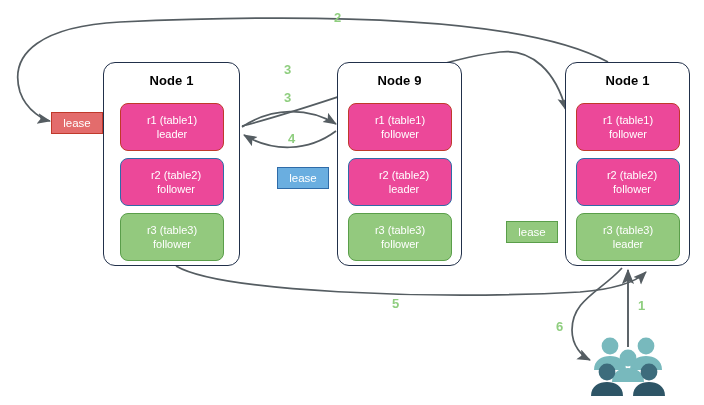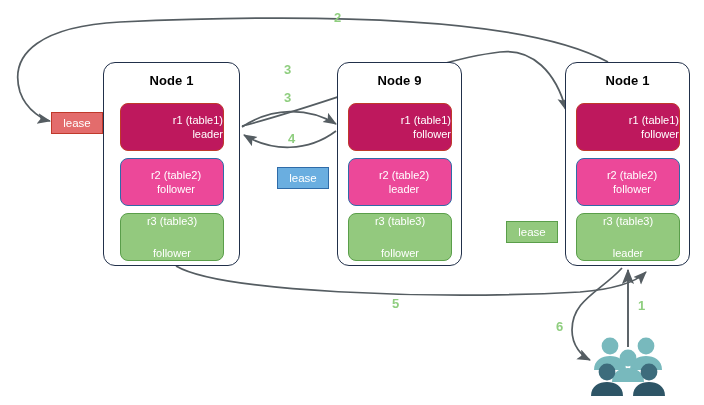--- a/index.html
+++ b/index.html
@@ -49,23 +49,23 @@
     border-radius: 8px;
     display: flex;
     flex-direction: column;
     align-items: center;
     justify-content: center;
     color: #ffffff;
     font-size: 11px;
     line-height: 14px;
     text-align: center;
   }
-  .rep-red   { background: #be185d; border: 1.6px solid #c0392b; align-items: flex-end; }
+  .rep-red   { background: #ec4899; border: 1.6px solid #c0392b; }
   .rep-blue  { background: #ec4899; border: 1.6px solid #2f6ba8; padding-left: 8px; }
-  .rep-green { background: #93c97e; border: 1.6px solid #5a9e4a; justify-content: space-between; }
+  .rep-green { background: #93c97e; border: 1.6px solid #5a9e4a; }
 
   .lease {
     position: absolute;
     box-sizing: border-box;
     border-radius: 0;
     display: flex;
     align-items: center;
     justify-content: center;
     color: #ffffff;
     font-size: 11.5px;

